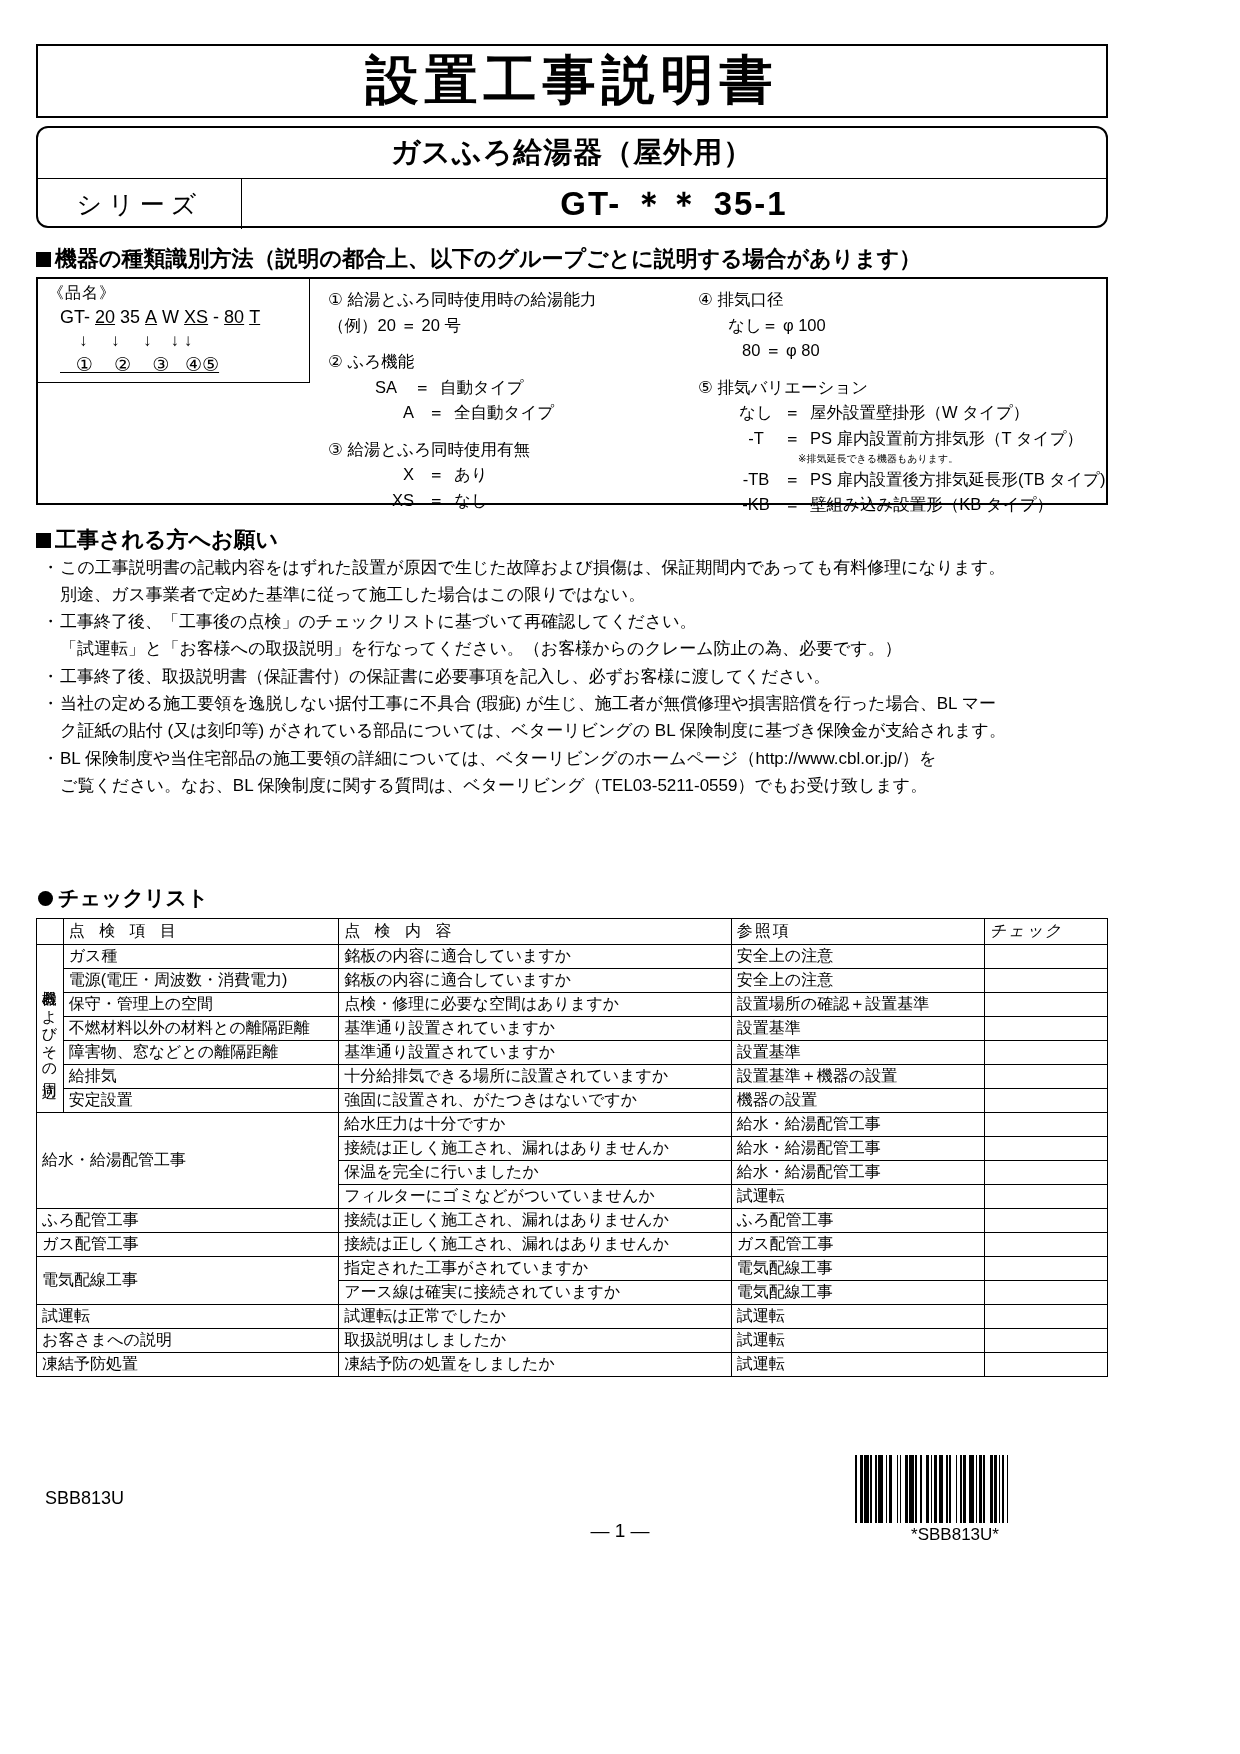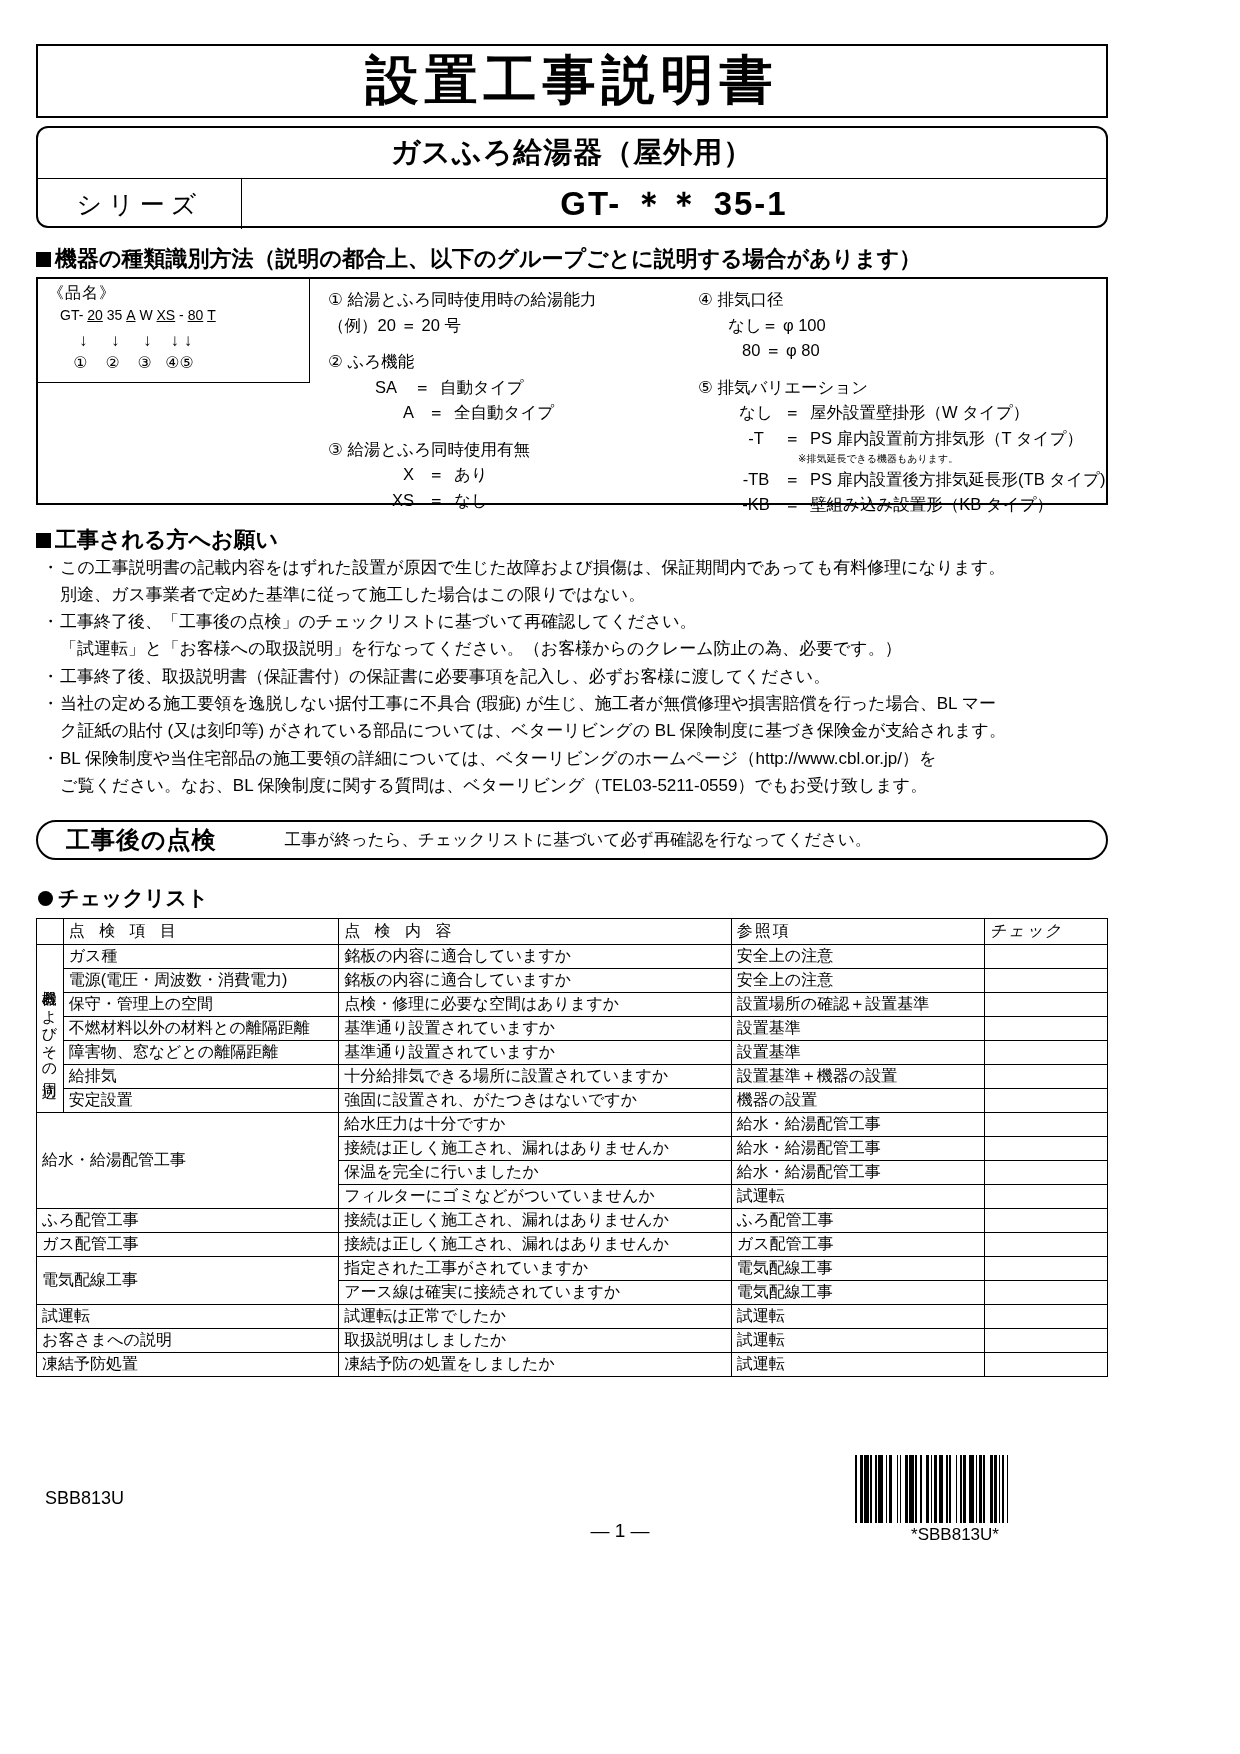--- a/index.html
+++ b/index.html
@@ -60,29 +60,29 @@
     position:absolute; left:36px; top:277px; width:1072px; height:228px;
     border:2px solid #000; box-sizing:border-box;
   }
   .ident-col-a {
     position:absolute; left:0; top:0; width:272px; height:104px;
     border-right:1.6px solid #000; border-bottom:1.6px solid #000;
     box-sizing:border-box;
   }
   .hinmei { position:absolute; left:10px; top:4px; font-size:16px; letter-spacing:1px; }
   .model-line {
-    position:absolute; left:22px; top:28px; font-size:14px; white-space:nowrap;
+    position:absolute; left:22px; top:28px; font-size:18px; white-space:nowrap;
   }
   .model-line .u { text-decoration:underline; }
   .arrow-row {
     position:absolute; left:22px; top:52px; font-size:17px;
     white-space:nowrap; letter-spacing:0px;
   }
   .num-row {
-    position:absolute; left:22px; top:74px; font-size:16px; white-space:nowrap;
+    position:absolute; left:22px; top:74px; font-size:19px; white-space:nowrap;text-decoration:underline;
   }
 
   .ident-mid { position:absolute; left:290px; top:8px; width:350px; font-size:16.5px; line-height:1.55; }
   .ident-right { position:absolute; left:660px; top:8px; width:420px; font-size:16.5px; line-height:1.55; }
   .ident-mid .blk, .ident-right .blk { margin-bottom:11px; }
   .ident-mid .ind1 { padding-left:30px; }
   .ident-right .ind1 { padding-left:30px; }
   .ident-right .ind2 { padding-left:100px; font-size:10px; }
   .row2 { display:flex; }
   .row2 .k { width:56px; flex:none;text-align:center; }
@@ -267,24 +267,20 @@
         <span class="cont2">ク証紙の貼付 (又は刻印等) がされている部品については、ベターリビングの BL 保険制度に基づき保険金が支給されます。</span>
       </li>
       <li>
         <span class="bul">・</span>
         <span class="cont">BL 保険制度や当住宅部品の施工要領の詳細については、ベターリビングのホームページ（http://www.cbl.or.jp/）を</span>
         <span class="cont2">ご覧ください。なお、BL 保険制度に関する質問は、ベターリビング（TEL03-5211-0559）でもお受け致します。</span>
       </li>
     </ul>
   </div>
 
-  <div class="insp-banner">
-    <span class="lbl">工事後の点検</span>
-    <span class="note">工事が終ったら、チェックリストに基づいて必ず再確認を行なってください。</span>
-  </div>
 
   <div class="chk-head">
     <span class="circ"></span><span>チェックリスト</span>
   </div>
 
   <table class="chk">
     <thead>
       <tr>
         <td class="col-side" style="border-right:none;"></td>
         <td class="col-item">点 検 項 目</td>

